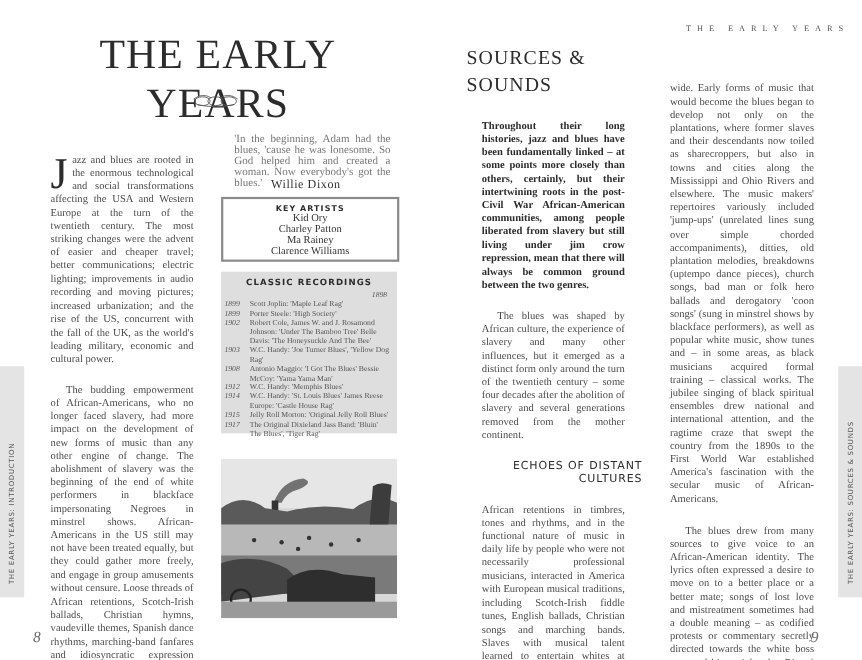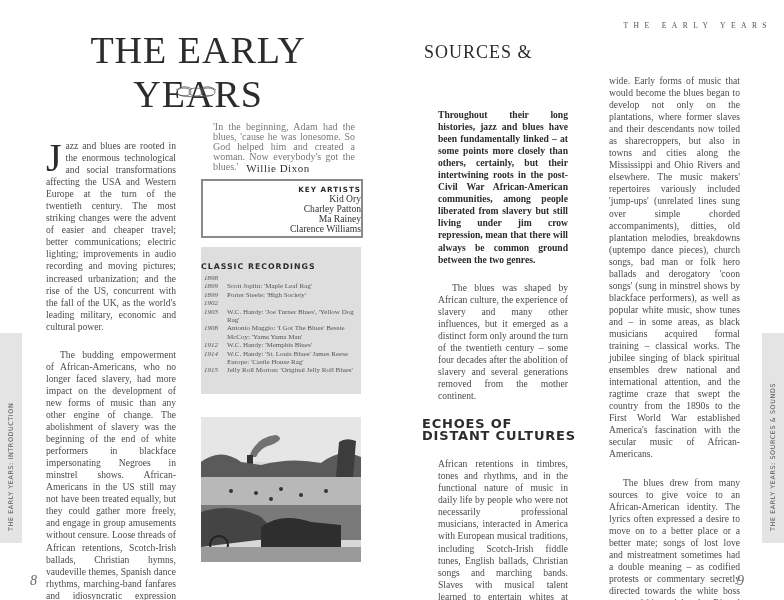--- a/index.html
+++ b/index.html
@@ -22,28 +22,28 @@
   .left-col { position: absolute; left: 30px; top: 124px; width: 162px; }
   .dropcap { float: left; font-family: "Liberation Serif", serif; font-size: 40px; line-height: 32px;
              margin: 2px 4px 0 0; color: #2c2c2c; }
 
   .quote { position: absolute; left: 213px; top: 122px; width: 142px; font-family: "Liberation Serif", serif;
            font-size: 10px; line-height: 10px; color: #777; text-align: justify; }
   .quote-author { position: absolute; left: 207px; top: 162px; width: 142px; text-align: center;
                   font-family: "Liberation Serif", serif; font-size: 11px; color: #333; letter-spacing: 0.5px; }
 
   .key-artists { position: absolute; left: 201px; top: 179px; width: 158px; height: 55px;
-                 border: 2px solid #8a8a8a; text-align: right; }
+                 border: 2px solid #8a8a8a; text-align: center; }
   .box-heading { font-family: "DejaVu Sans", sans-serif; font-weight: bold; font-size: 7.2px;
                  letter-spacing: 1px; color: #2c2c2c; margin-top: 4px; }
   .key-artists .artist { font-family: "Liberation Serif", serif; font-size: 9.6px; line-height: 10px; color: #333; }
 
   .recordings { position: absolute; left: 201px; top: 247px; width: 160px; height: 147px; background: #dedede; }
-  .recordings .box-heading { text-align: left; margin-top: 15px; margin-bottom: 3px; font-size: 7.8px; }
-  .rec-row { display: flex; font-family: "Liberation Serif", serif; font-size: 7px; line-height: 8.4px; color: #555; }
+  .recordings .box-heading { text-align: center; margin-top: 5px; margin-bottom: 3px; font-size: 7.8px; }
+  .rec-row { display: flex; font-family: "Liberation Serif", serif; font-size: 7px; line-height: 8.4px; color: #555; justify-content: flex-end; }
   .rec-year { width: 23px; padding-left: 3px; font-style: italic; flex: none; }
   .rec-text { flex: 1; padding-right: 6px; }
 
   .illustration { position: absolute; left: 201px; top: 417px; width: 160px; height: 145px; }
 
   .side-tab { position: absolute; width: 22px; height: 210px; background: #e4e4e4; }
   .side-tab-left { left: 0; top: 333px; }
   .side-tab-right { left: 762px; top: 333px; }
   .side-tab span { position: absolute; left: 50%; bottom: 4px; transform-origin: 0 0;
                    font-family: "DejaVu Sans", sans-serif; font-size: 6.4px; letter-spacing: 0.6px;
@@ -57,22 +57,22 @@
   .folio-right { left: 737px; }
 
   
   .running-head { position: absolute; left: 622px; top: 21px; width: 150px; text-align: right;
                   font-family: "Liberation Serif", serif; font-size: 7.6px; letter-spacing: 5.4px; color: #555; }
   .section-title { position: absolute; left: 424px; top: 40px; width: 160px; font-family: "Liberation Serif", serif;
                    font-size: 18px; line-height: 25px; letter-spacing: 1px; color: #2c2c2c; font-weight: normal; margin: 0; }
   .right-col1 { position: absolute; left: 422px; top: 93px; width: 162px; }
   .right-col2 { position: absolute; left: 593px; top: 26px; width: 163px; }
   .lead { font-weight: bold; color: #2c2c2c; font-size: 9.6px; line-height: 12.05px; text-align: justify; }
-  .sub-heading { font-family: "DejaVu Sans", sans-serif; font-weight: bold; font-size: 13px; letter-spacing: 0.8px;
-                 text-align: left; color: #2c2c2c; margin: 14px 0 3px 0; }
+  .sub-heading { font-family: "DejaVu Sans", sans-serif; font-weight: normal; font-size: 10px; letter-spacing: 0.8px;
+                 text-align: right; color: #2c2c2c; margin: 14px 0 3px 0; }
 </style>
 </head>
 <body>
 
 <div class="page page-left">
   <h1 class="main-title">THE EARLY YEARS</h1>
 
   <svg class="ornament" viewBox="0 0 46 14">
     <g fill="none" stroke="#555" stroke-width="0.8">
       <ellipse cx="11" cy="8" rx="7" ry="4"></ellipse>
@@ -112,40 +112,45 @@
         <div class="rec-row">
           <span class="rec-year">1899</span>
           <span class="rec-text">Scott Joplin: 'Maple Leaf Rag'</span>
         </div>
         <div class="rec-row">
           <span class="rec-year">1899</span>
           <span class="rec-text">Porter Steele: 'High Society'</span>
         </div>
         <div class="rec-row">
           <span class="rec-year">1902</span>
+          <span class="rec-text">Robert Cole, James W. and J. Rosamond Johnson: 'Under The Bamboo Tree' Belle Davis: 'The Honeysuckle And The Bee'</span>
         </div>
         <div class="rec-row">
           <span class="rec-year">1903</span>
           <span class="rec-text">W.C. Handy: 'Joe Turner Blues', 'Yellow Dog Rag'</span>
         </div>
         <div class="rec-row">
           <span class="rec-year">1908</span>
           <span class="rec-text">Antonio Maggio: 'I Got The Blues' Bessie McCoy: 'Yama Yama Man'</span>
         </div>
         <div class="rec-row">
           <span class="rec-year">1912</span>
           <span class="rec-text">W.C. Handy: 'Memphis Blues'</span>
         </div>
         <div class="rec-row">
           <span class="rec-year">1914</span>
           <span class="rec-text">W.C. Handy: 'St. Louis Blues' James Reese Europe: 'Castle House Rag'</span>
         </div>
         <div class="rec-row">
           <span class="rec-year">1915</span>
           <span class="rec-text">Jelly Roll Morton: 'Original Jelly Roll Blues'</span>
+        </div>
+        <div class="rec-row">
+          <span class="rec-year">1917</span>
+          <span class="rec-text">The Original Dixieland Jass Band: 'Bluin' The Blues', 'Tiger Rag'</span>
         </div>
       </div>
   </div>
 
   <svg class="illustration" viewBox="0 0 160 145" preserveAspectRatio="none">
     <rect x="0" y="0" width="160" height="145" fill="#d8d8d8"></rect>
     <rect x="0" y="0" width="160" height="45" fill="#e6e6e6"></rect>
     <path d="M48 40 Q55 20 75 18 Q85 22 70 28 Q60 30 55 40 Z" fill="#555" opacity="0.8"></path>
     <rect x="46" y="38" width="6" height="14" fill="#333"></rect>
     <path d="M0 45 Q20 30 40 45 L60 48 Q90 40 120 46 Q140 30 160 40 L160 60 L0 60 Z" fill="#5a5a5a"></path>
@@ -171,20 +176,21 @@
   </div>
 
   <div class="folio folio-left">8</div>
 </div>
 
 <div class="page page-right" style="left:0; width:784px; background:transparent;">
   <div class="running-head">THE EARLY YEARS</div>
 
   <h2 class="section-title">
     <span>SOURCES &amp;</span><br>
+    <span>SOUNDS</span>
   </h2>
 
   <div class="right-col1 body-text">
     <p class="lead noindent">Throughout their long histories, jazz and blues have been fundamentally linked – at some points more closely than others, certainly, but their intertwining roots in the post-Civil War African-American communities, among people liberated from slavery but still living under jim crow repression, mean that there will always be common ground between the two genres.</p>
     <p>The blues was shaped by African culture, the experience of slavery and many other influences, but it emerged as a distinct form only around the turn of the twentieth century – some four decades after the abolition of slavery and several generations removed from the mother continent.</p>
     <div class="sub-heading">ECHOES OF DISTANT CULTURES</div>
     <p class="noindent">African retentions in timbres, tones and rhythms, and in the functional nature of music in daily life by people who were not necessarily professional musicians, interacted in America with European musical traditions, including Scotch-Irish fiddle tunes, English ballads, Christian songs and marching bands. Slaves with musical talent learned to entertain whites at plantation dances, performing the popular dances and songs of the day. The work songs and hollers of those labouring in the fields often harked back to the chants of their African ancestors, while in the churches Protestant hymns took on an African-American character to emerge as 'Negro spirituals'. Africanisms survived in the work and game songs, call-and-response patterns, vocal and instrumental phrasings, syncopations, oral traditions, folk customs and beliefs, pentatonic scales and flattened 'blue notes', as well as in instrumentation.</p>
 
   </div>
 

